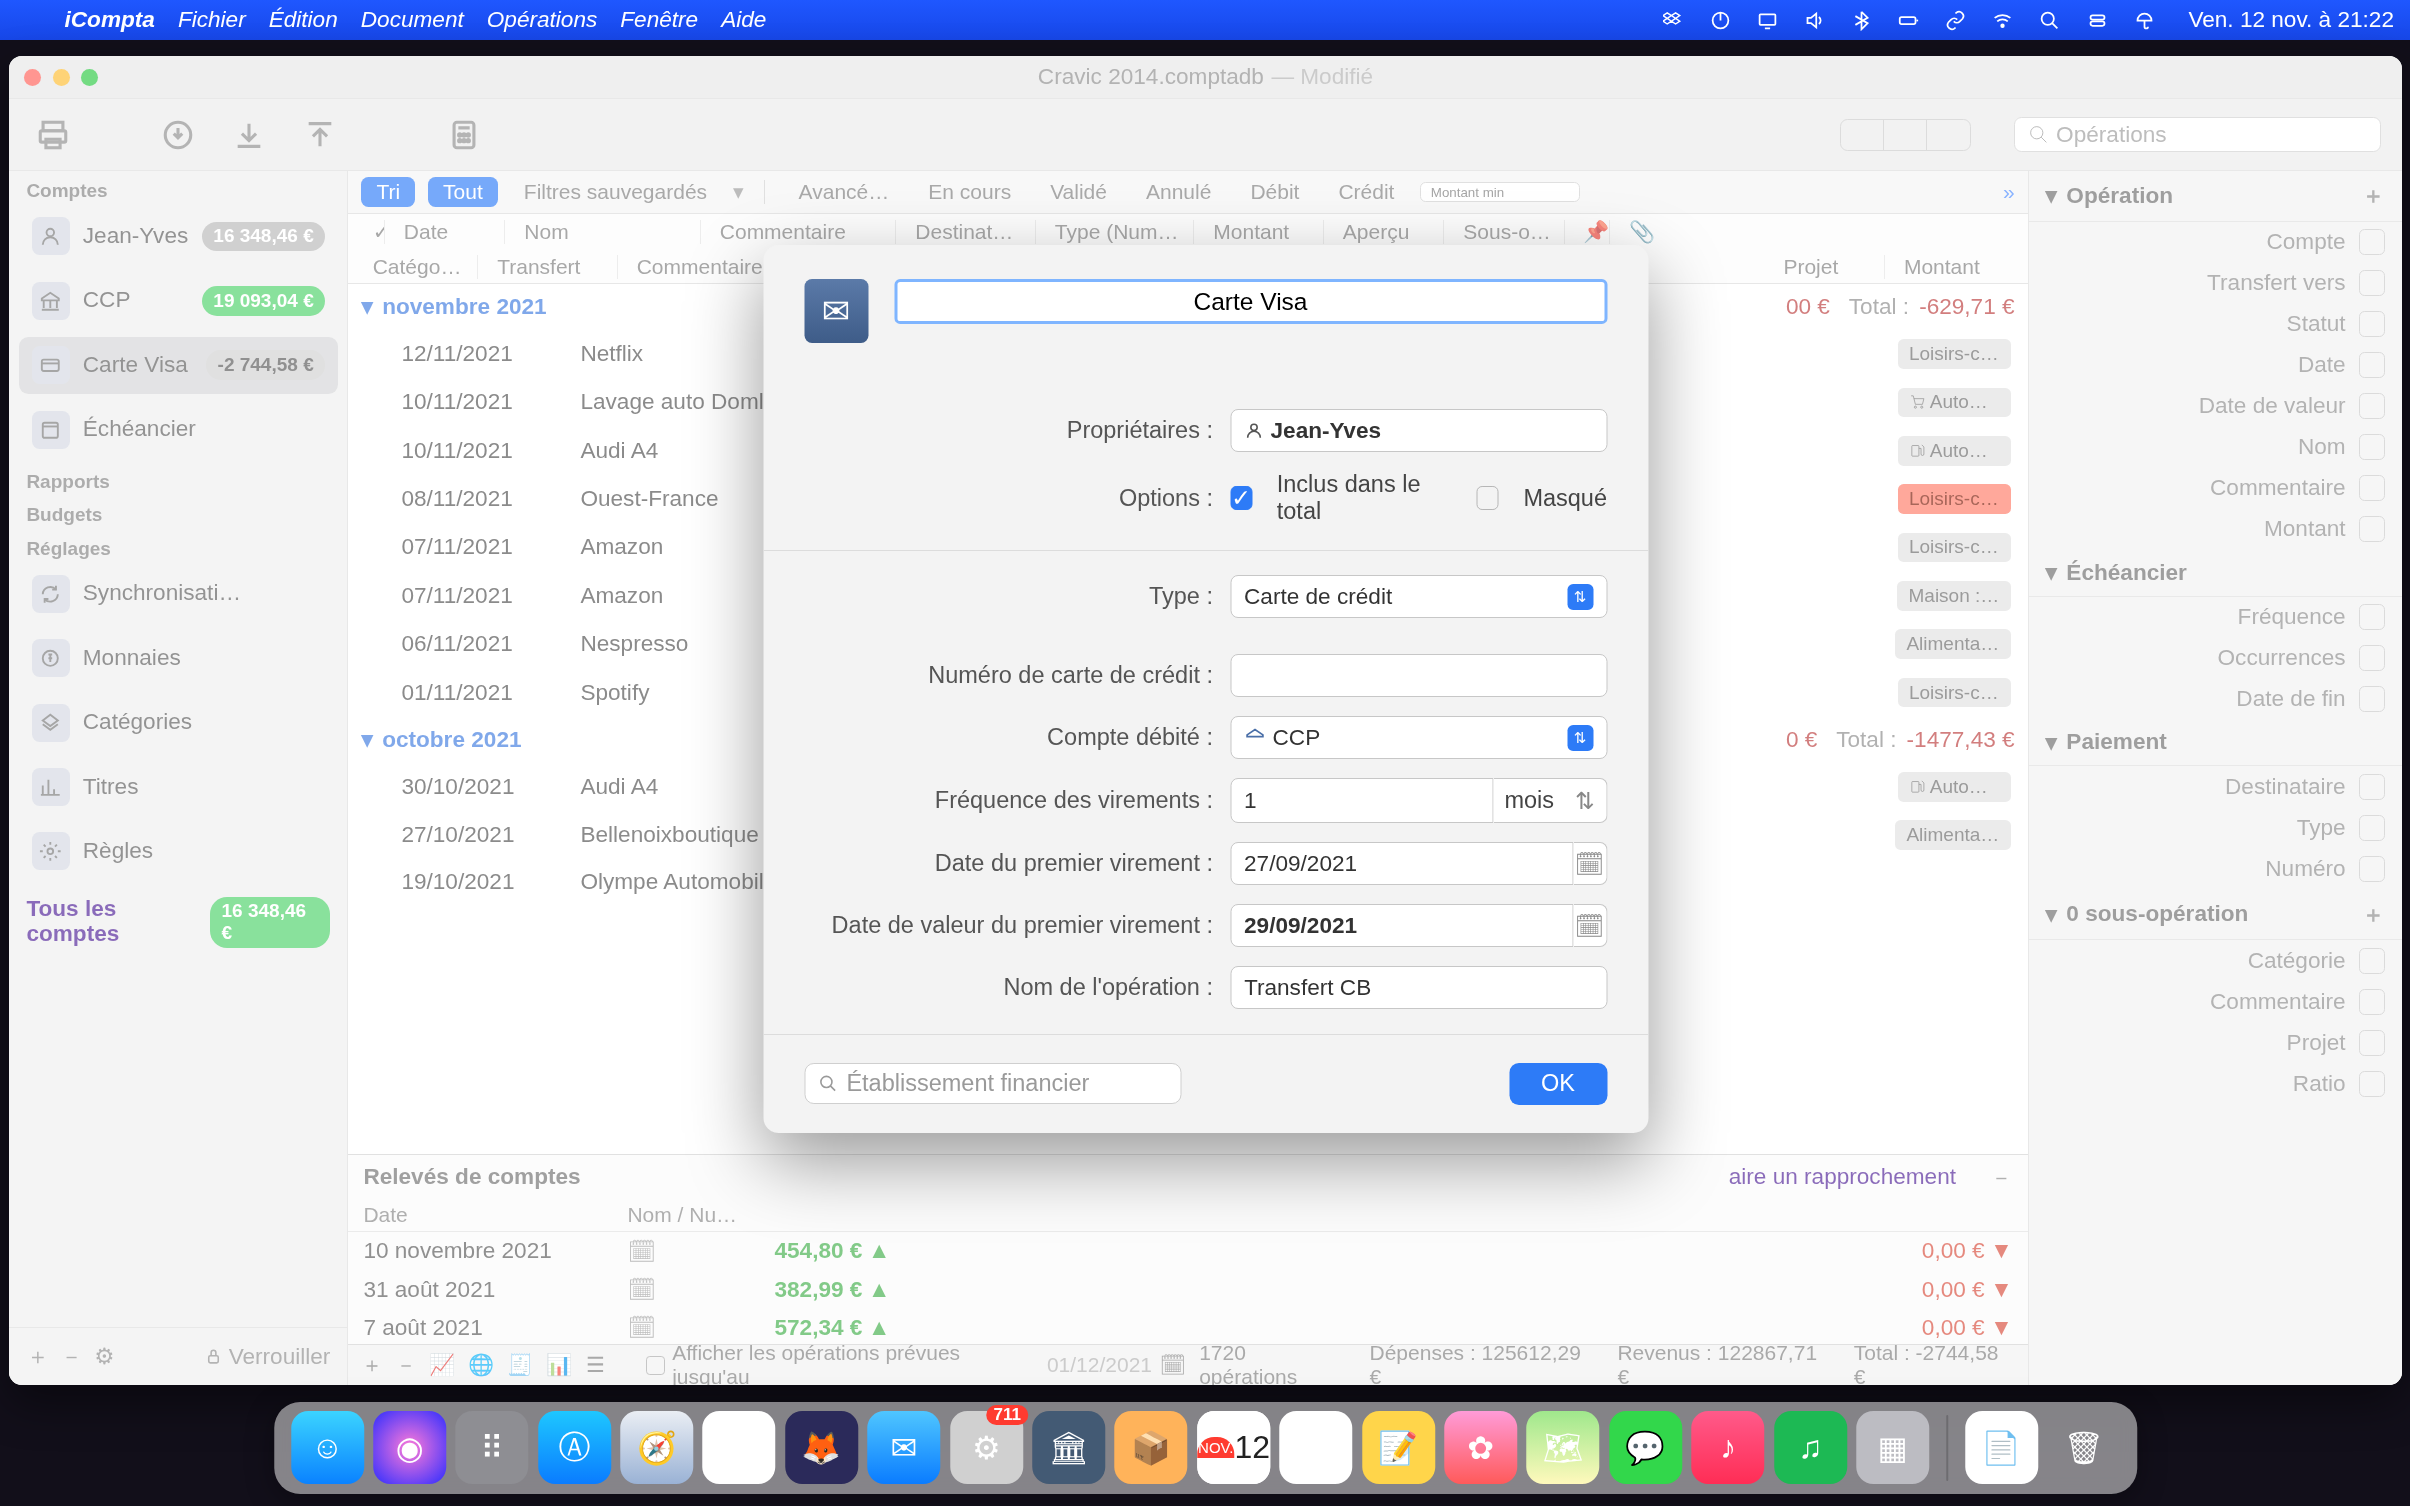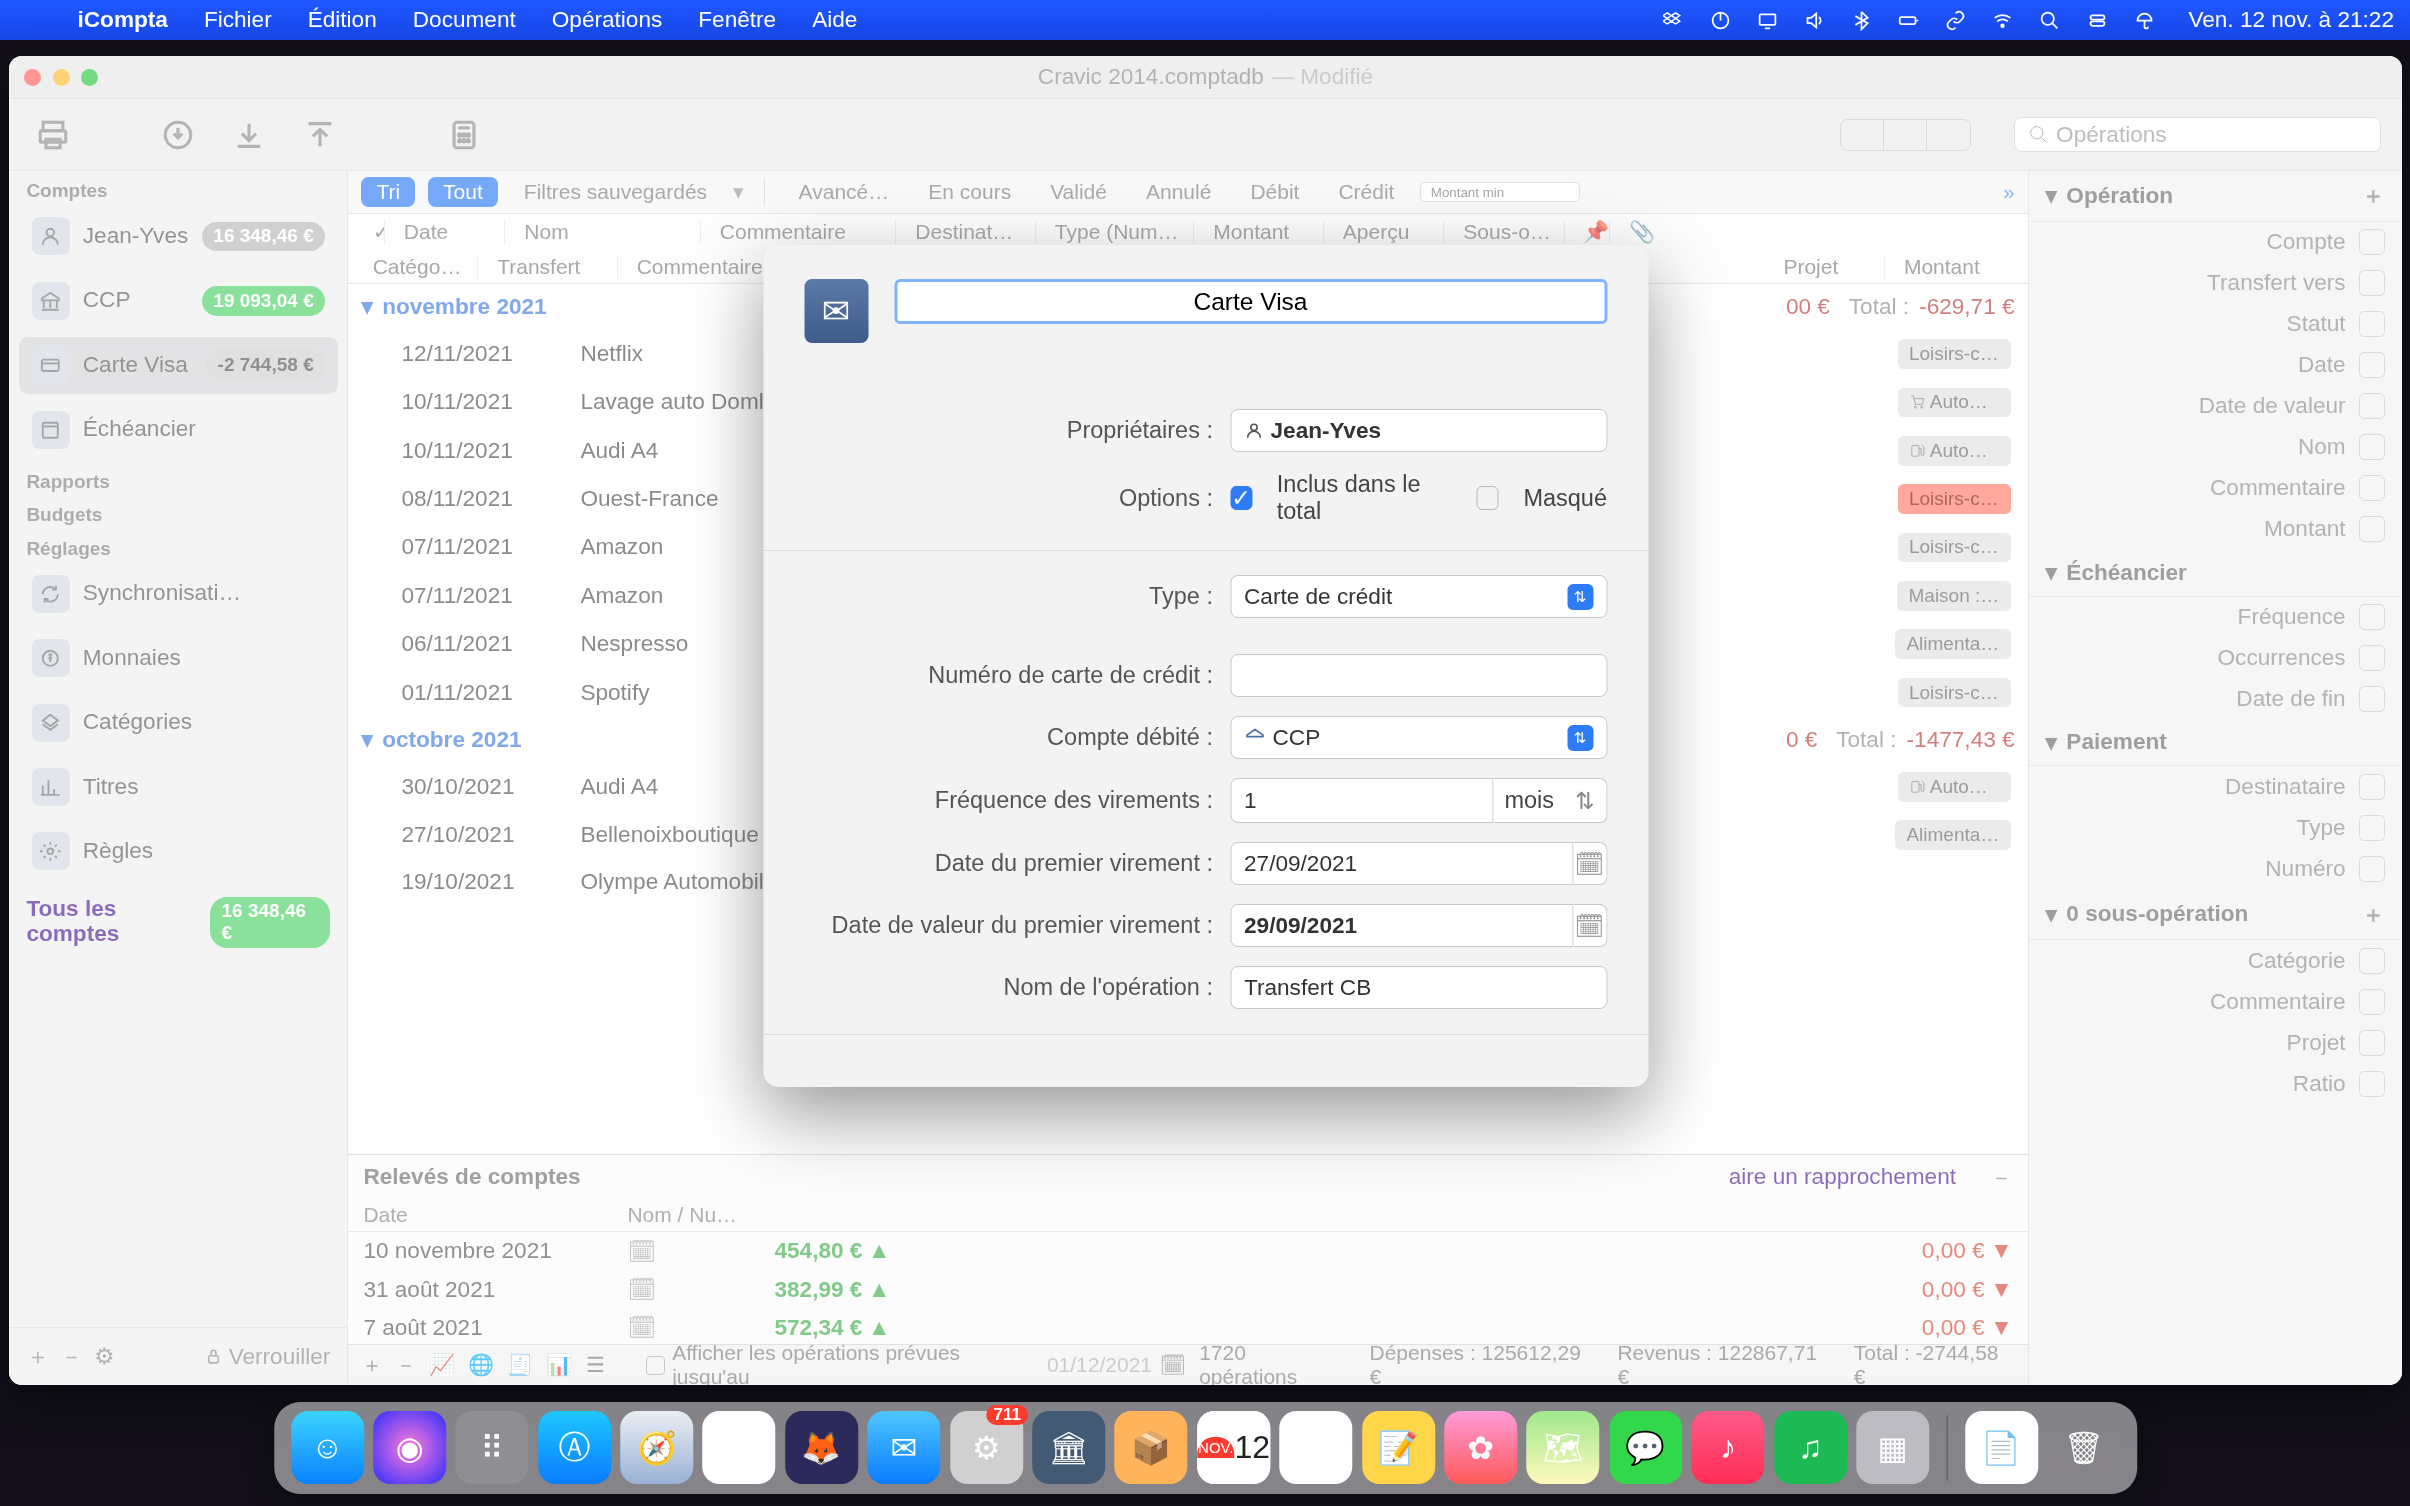--- a/index.html
+++ b/index.html
@@ -1,21 +1,21 @@
 <!DOCTYPE html>
 <html style="font-size:15px"><head>
 <meta charset="utf-8">
 <style>
   * { margin:0; padding:0; box-sizing:border-box; font-family:-apple-system,Helvetica,Arial,sans-serif; }
   body { width:2411px; height:1507px; background:#120f1a; overflow:hidden; position:relative; font-size:22.6px; }
   
   
   .menubar { position:absolute; top:0; left:0; right:0; height:40px; background:linear-gradient(#1f57ff,#1747e8);
              color:#fff; display:flex; align-items:center; padding:0 17px; font-size:22.6px; }
-  .menubar .left { display:flex; gap:36px; align-items:flex-start; }
+  .menubar .left { display:flex; gap:23px; align-items:flex-start;font-style:italic; }
   .menubar .right { margin-left:auto; display:flex; gap:22.6px; align-items:center; }
   .menubar .appname { font-weight:700; }
   .menubar .clock { margin-left:9.4px; }
   .mb-icon { width:24.5px; height:24.5px; display:inline-flex; align-items:center; justify-content:center; }
   .mb-icon svg { width:21px; height:21px; stroke:#fff; fill:none; stroke-width:2; }
   
   
   .window { position:absolute; top:56px; left:9.4px; right:9.4px; bottom:122px;
             background:#f2f2f2; border-radius:13px; box-shadow:0 17px 45px rgba(0,0,0,.45); overflow:hidden; }
   .dimmer { position:absolute; inset:0; background:rgba(255,255,255,.35); z-index:30; pointer-events:none; }
@@ -809,20 +809,30 @@
       <div class="calbtn" style="background:#fff;border:0.9px solid #c7c7c7;border-left:none;border-radius:0 7.5px 7.5px 0;display:flex;align-items:center;justify-content:center">🗓︎</div>
     </div>
   </div>
   <div class="formrow">
     <div class="lab">Nom de l'opération :</div>
     <div class="ctrl"><input type="text" value="Transfert CB" style=""></div>
   </div>
 
   <hr class="hr">
 
+  <div class="foot">
+    <div class="search">
+      <svg width="19" height="19" viewBox="0 0 24 24" fill="none" stroke="#9a9a9a" stroke-width="2">
+          <circle cx="10" cy="10" r="7"></circle>
+          <line x1="15" y1="15" x2="21" y2="21"></line>
+        </svg>
+      <span>Établissement financier</span>
+    </div>
+    <div class="okbtn">OK</div>
+  </div>
 </div>
 
 <div class="dock">
   <div class="dock-i finder">☺︎</div>
   <div class="dock-i siri">◉</div>
   <div class="dock-i lp">⠿</div>
   <div class="dock-i app">Ⓐ</div>
   <div class="dock-i saf">🧭</div>
   <div class="dock-i chr">◎</div>
   <div class="dock-i ff">🦊</div>

